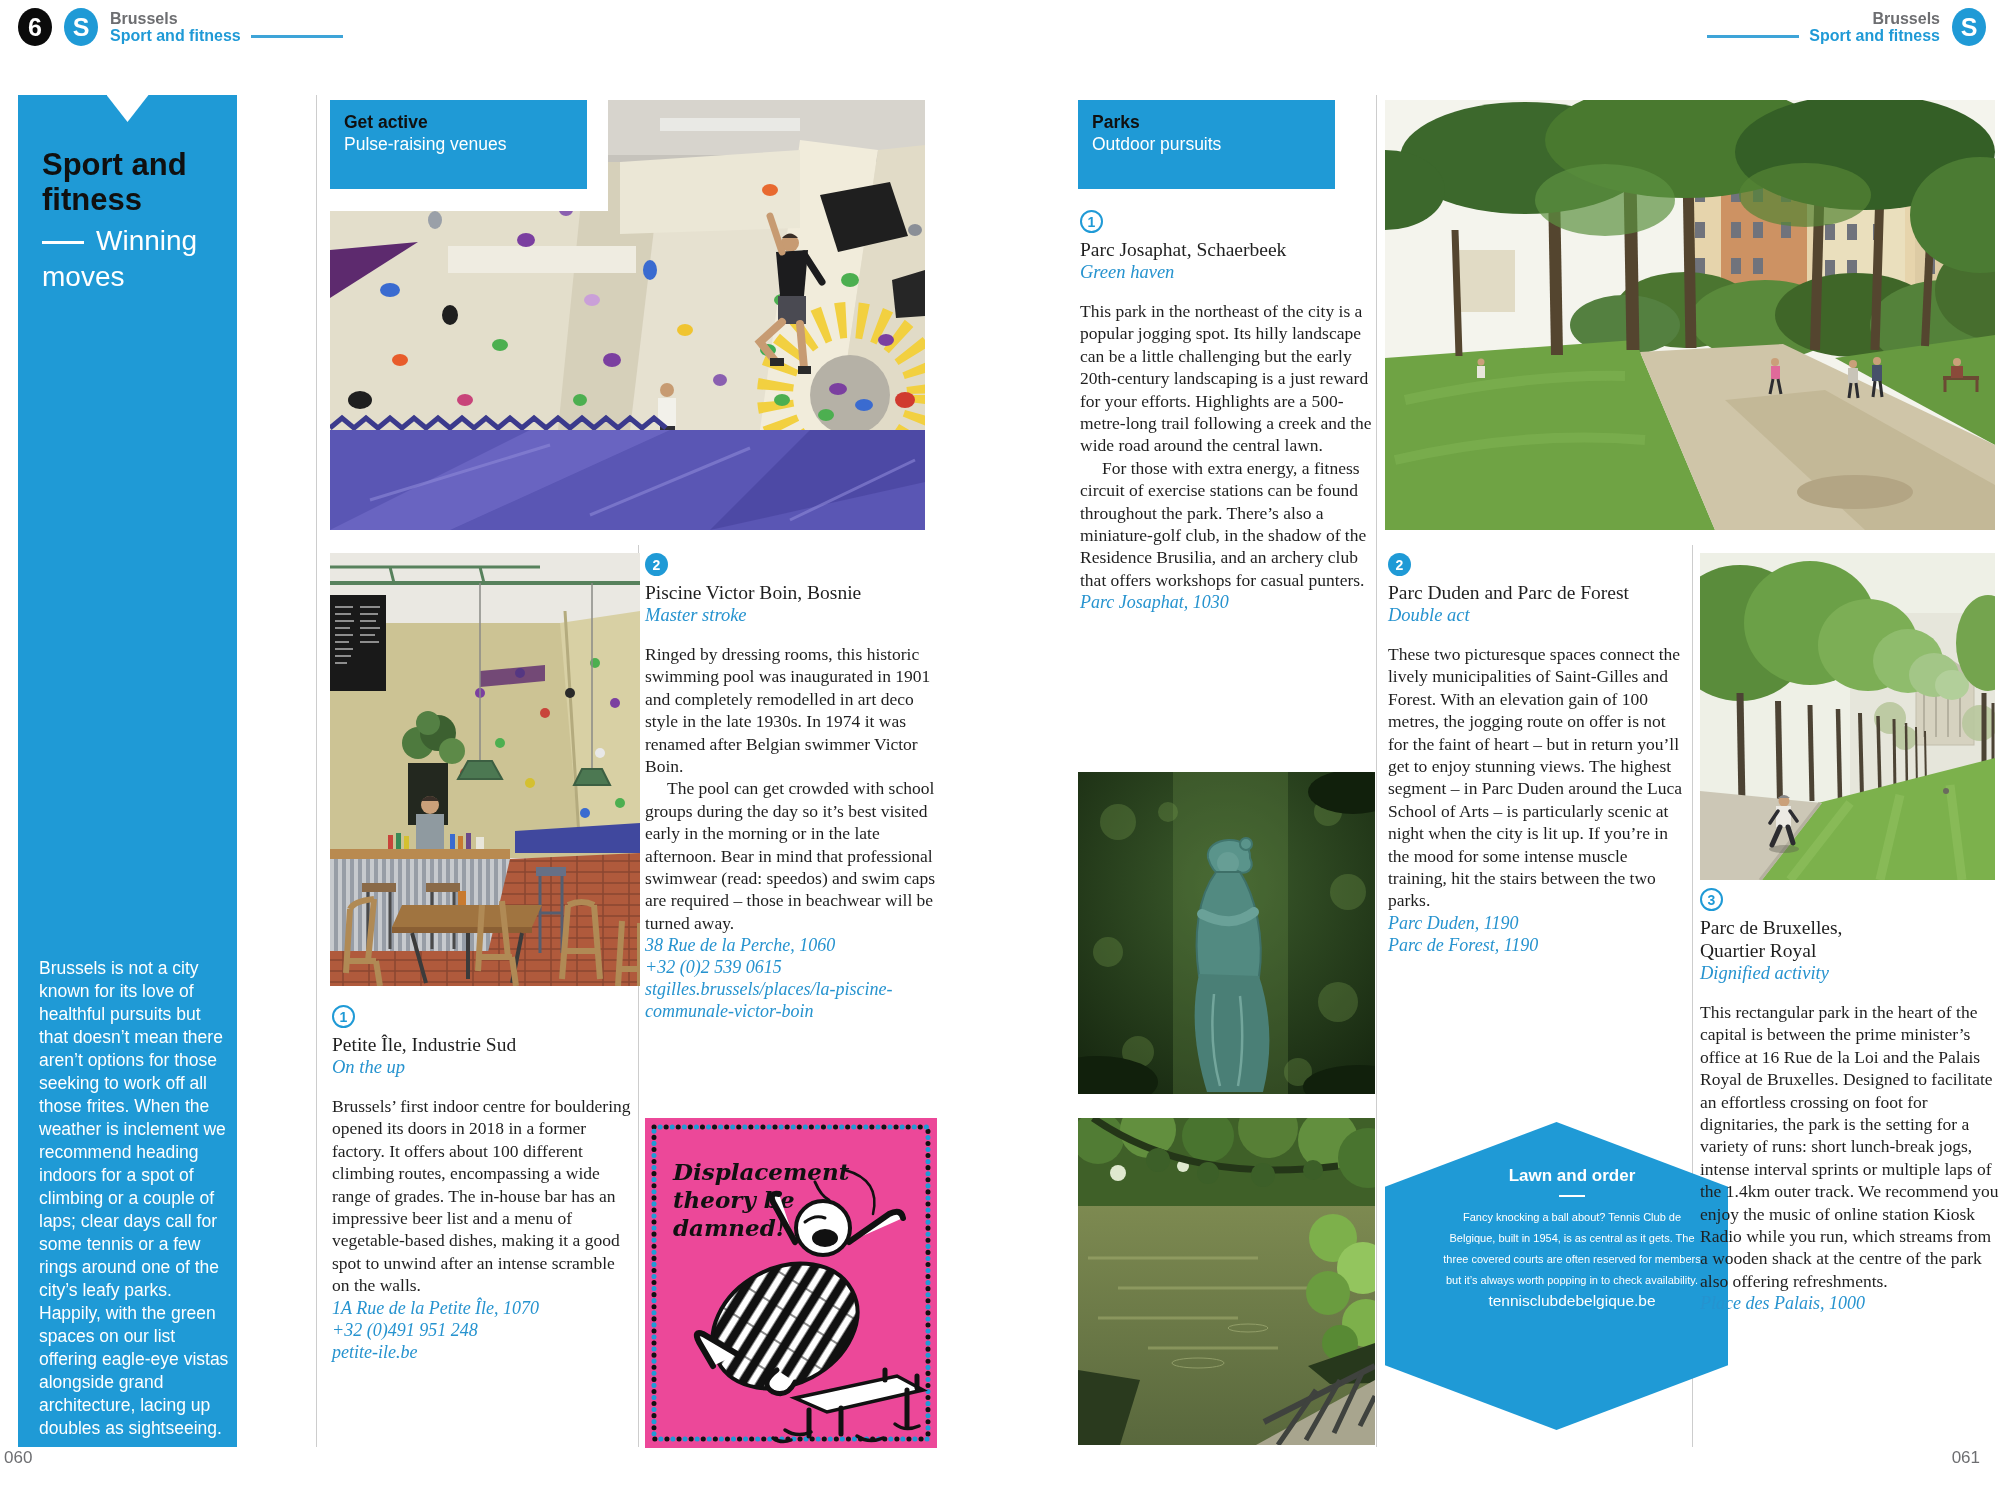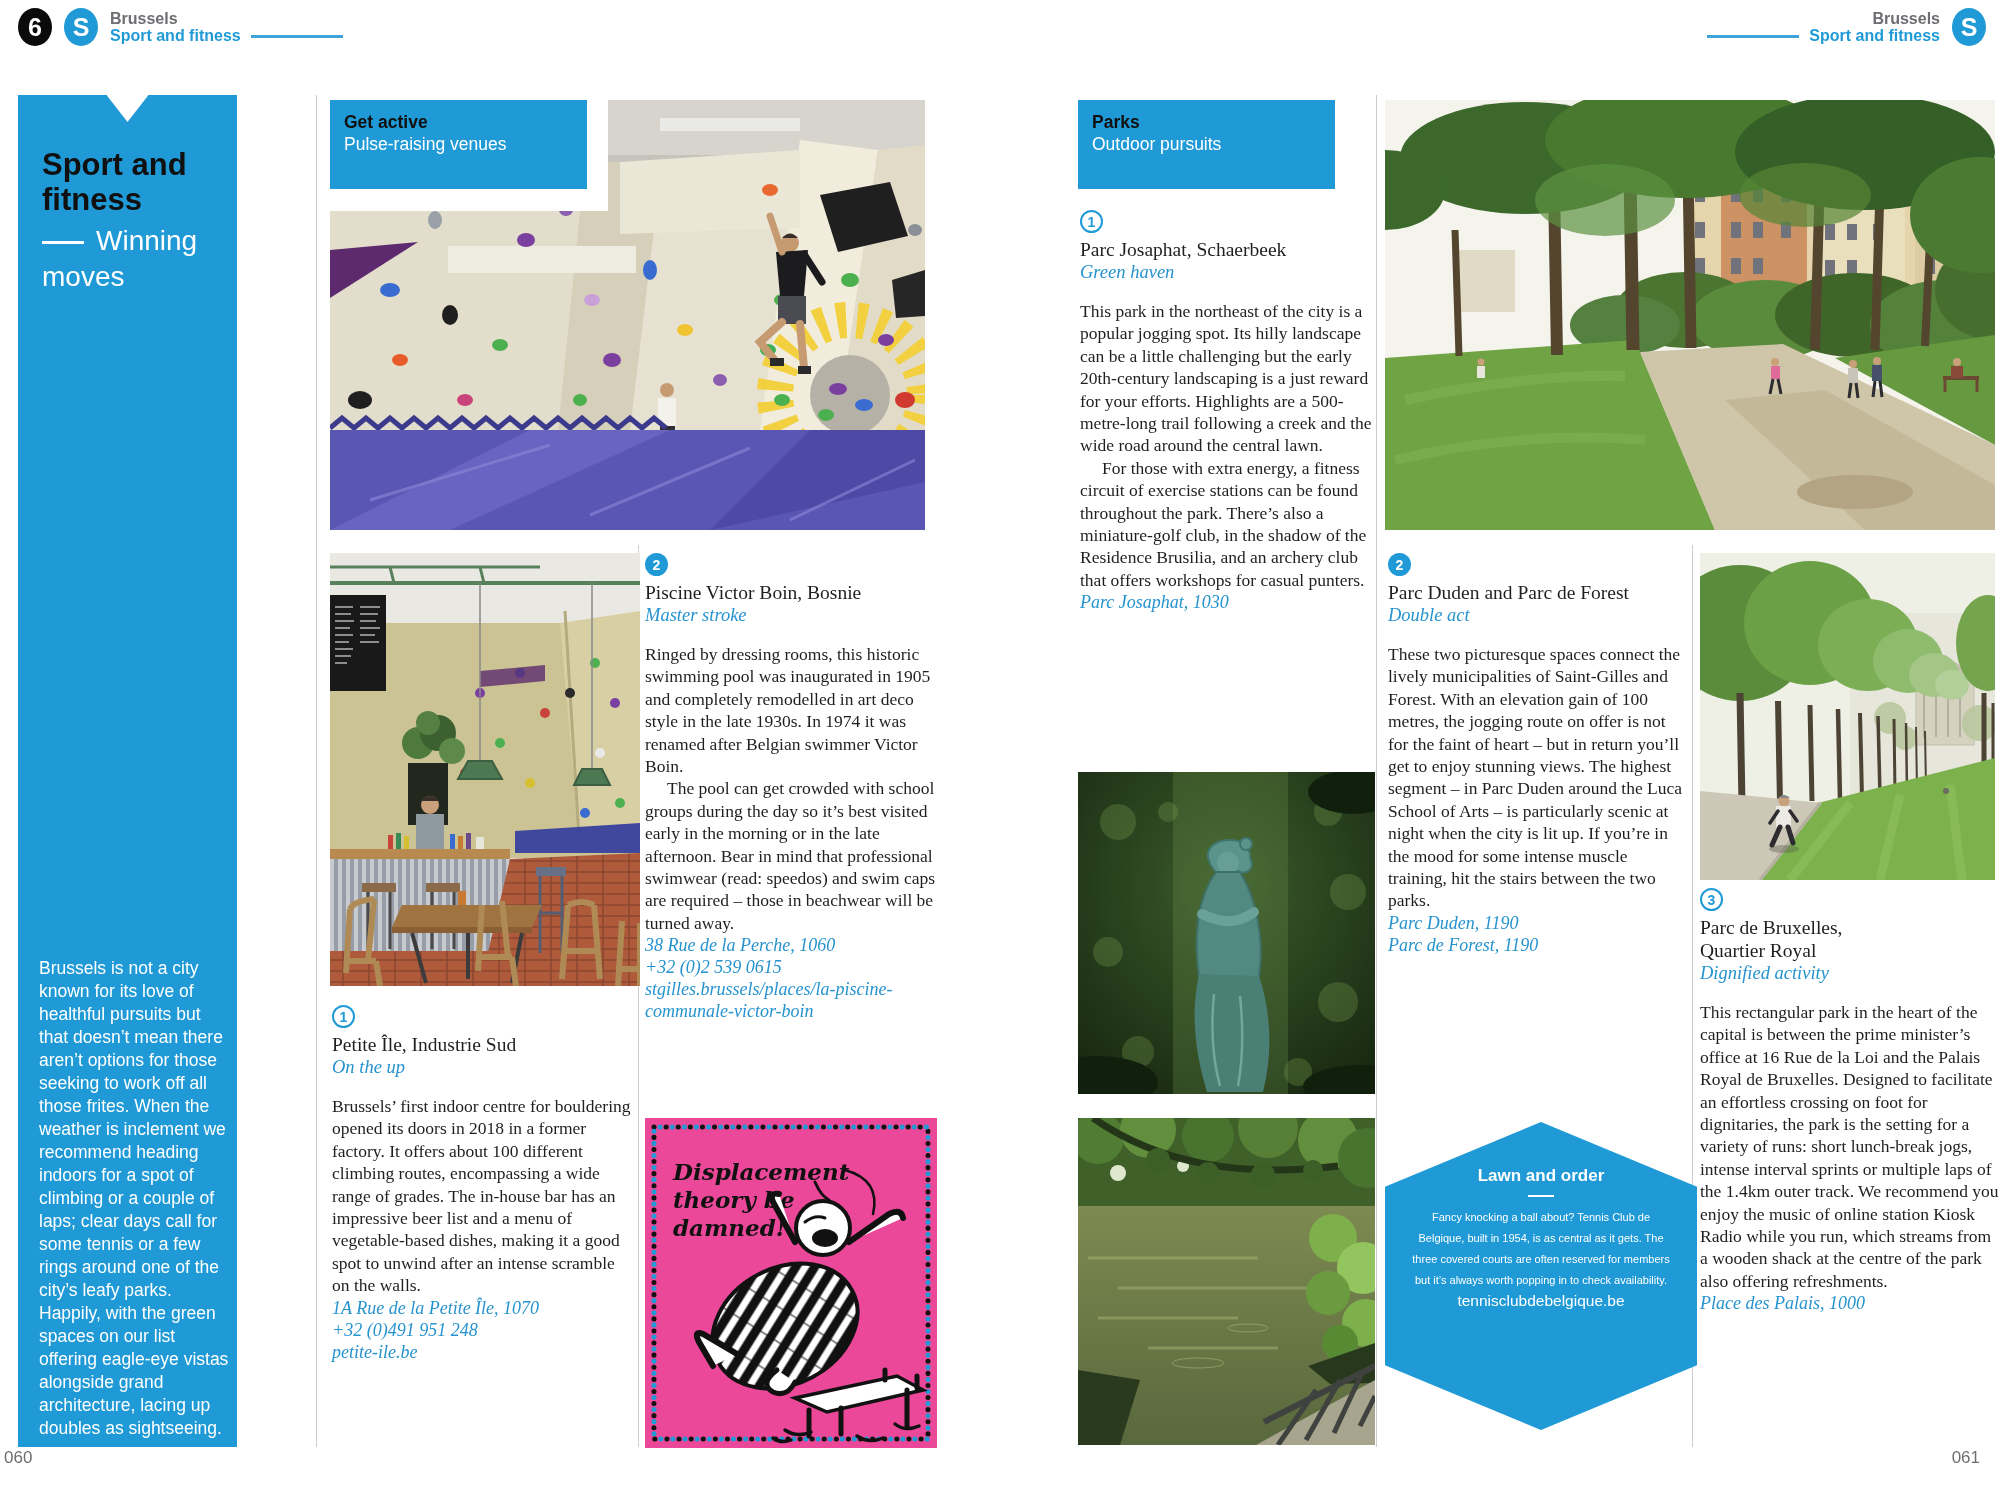--- a/index.html
+++ b/index.html
@@ -48,21 +48,21 @@
   .etitle{font-size:19.5px;line-height:23px;}
   .etag{font-size:18.5px;line-height:23px;font-style:italic;color:#2693cf;}
   .ebody{font-size:17.5px;line-height:22.4px;margin-top:16px;}
   .ebody .p2{text-indent:22px;}
   .eaddr{font-size:18px;line-height:22px;font-style:italic;color:#2693cf;}
   
   .cartoon{position:absolute;left:645px;top:1118px;width:292px;height:330px;background:#ec4899;}
   
   .hexbox{position:absolute;left:1385px;top:1122px;width:312px;height:308px;background:#1f9ad6;
           clip-path:polygon(0 21%,50% 0,100% 21%,100% 79%,50% 100%,0 79%);
-          display:flex;flex-direction:column;align-items:center;text-align:center;color:#fff;}
+          display:flex;flex-direction:column;align-items:center;text-align:center;color:#fff;padding-left:31px;}
   .hex-title{margin-top:44px;font-size:17px;font-weight:bold;}
   .hex-dash{width:26px;height:2px;background:#fff;margin:9px 0 10px 0;}
   .hex-body{width:262px;font-size:11px;line-height:21px;}
   .hex-link{font-size:15.5px;margin-top:1px;}
   
   .folio{position:absolute;top:1448px;font-size:17px;color:#6d6e71;}
   .folio-l{left:4px;}
   .folio-r{right:20px;}
 </style>
 </head>
@@ -285,21 +285,21 @@
       <div>+32 (0)491 951 248</div>
       <div>petite-ile.be</div>
     </div>
   </div>
 
   <div class="entry" style="left:645px;top:553px;width:292px;">
     <div class="num filled">2</div>
     <div class="etitle">Piscine Victor Boin, Bosnie</div>
     <div class="etag">Master stroke</div>
     <div class="ebody">
-      <div>Ringed by dressing rooms, this historic swimming pool was inaugurated in 1905 and completely remodelled in art deco style in the late 1930s. In 1974 it was renamed after Belgian swimmer Victor Boin.</div>
+      <div>Ringed by dressing rooms, this historic swimming pool was inaugurated in 1901 and completely remodelled in art deco style in the late 1930s. In 1974 it was renamed after Belgian swimmer Victor Boin.</div>
       <div class="p2">The pool can get crowded with school groups during the day so it’s best visited early in the morning or in the late afternoon. Bear in mind that professional swimwear (read: speedos) and swim caps are required – those in beachwear will be turned away.</div>
     </div>
     <div class="eaddr">
       <div>38 Rue de la Perche, 1060</div>
       <div>+32 (0)2 539 0615</div>
       <div>stgilles.brussels/places/la-piscine-</div>
       <div>communale-victor-boin</div>
     </div>
   </div>
 

